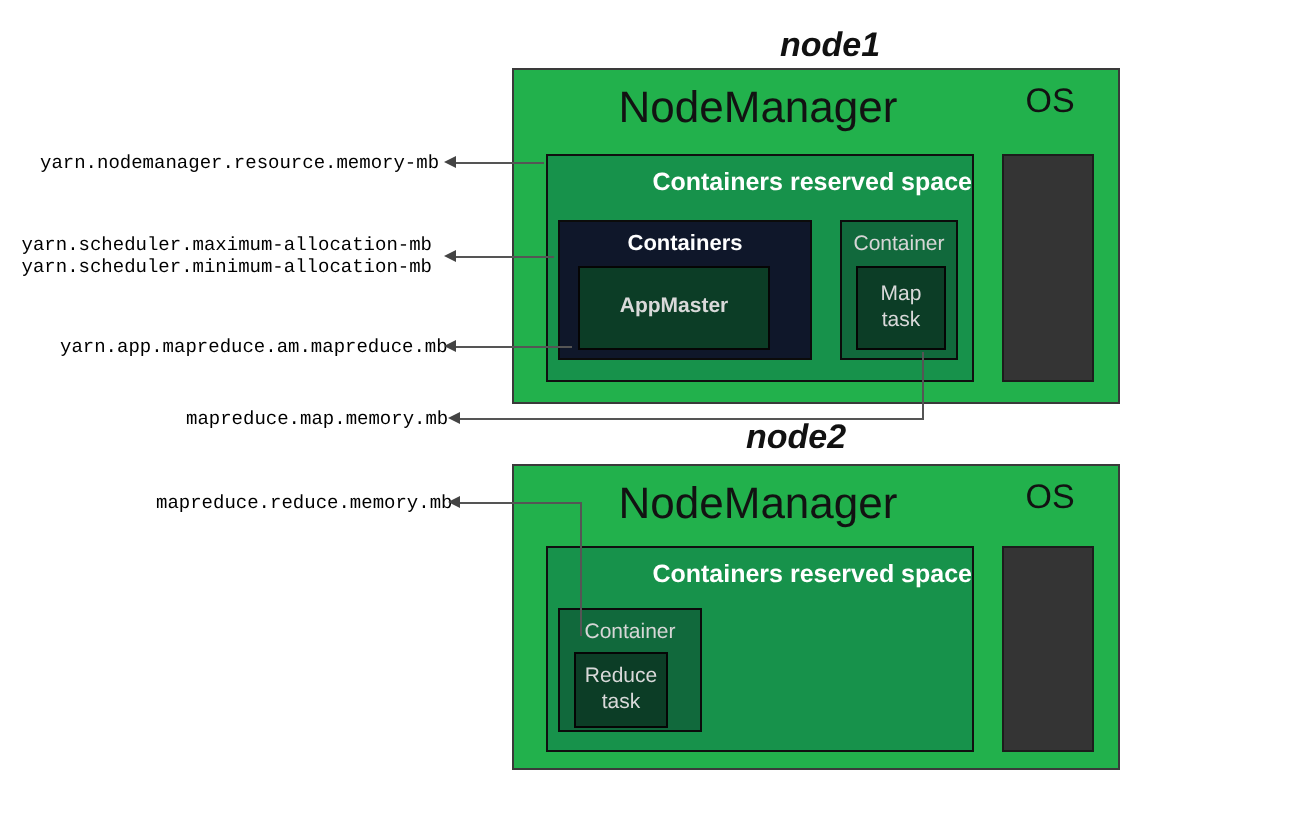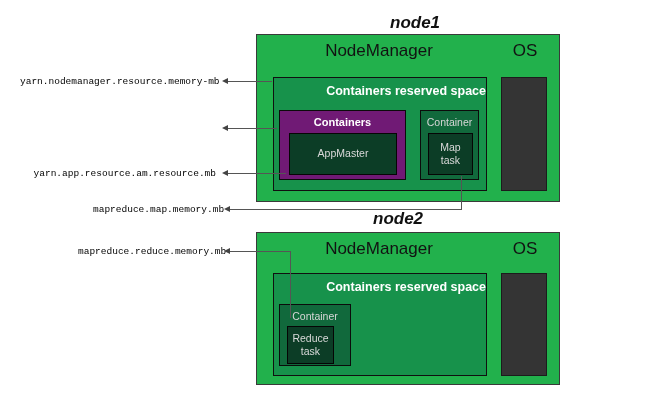--- a/index.html
+++ b/index.html
@@ -27,21 +27,21 @@
 
   
   .node-box{
     position:absolute;
     background:#22b14c;
     border:1px solid #3a3a3a;
     box-sizing:border-box;
   }
   .nm-label{
     position:absolute;
-    font-size:17px;
+    font-size:22px;
     color:#121212;
     font-family:"Liberation Sans", sans-serif;
     white-space:nowrap;
     text-align:center;
   }
   .os-label{
     position:absolute;
     font-size:17px;
     color:#121212;
     font-family:"Liberation Sans", sans-serif;
@@ -70,21 +70,21 @@
     font-weight:bold;
     color:#ffffff;
     text-align:right;
     font-family:"Liberation Sans", sans-serif;
     white-space:nowrap;
   }
 
   
   .containers-group{
     position:absolute;
-    background:#701a75;
+    background:#0f172a;
     border:1px solid #0b0b0b;
     box-sizing:border-box;
   }
   .containers-label{
     position:absolute;
     left:0;right:0;
     font-size:11px;
     font-weight:bold;
     color:#ffffff;
     text-align:center;
@@ -162,21 +162,21 @@
     <div class="nm-label" style="left:10px;top:6px;width:224px;">NodeManager</div>
     <div class="os-label" style="left:240px;top:6px;width:56px;">OS</div>
 
     <div class="os-slab" style="left:244px;top:42px;width:46px;height:114px;"></div>
 
     <div class="reserved" style="left:16px;top:42px;width:214px;height:114px;">
       <div class="reserved-label" style="top:6px;">Containers reserved space</div>
 
       <div class="containers-group" style="left:5px;top:32px;width:127px;height:70px;">
         <div class="containers-label" style="top:5px;">Containers</div>
-        <div class="task-box" style="left:9px;top:22px;width:108px;height:42px;">
+        <div class="task-box" style="left:9px;top:22px;width:96px;height:42px;font-weight:bold;">
           <span class="task-label">AppMaster</span>
         </div>
       </div>
 
       <div class="container-single" style="left:146px;top:32px;width:59px;height:70px;">
         <div class="container-label" style="top:5px;">Container</div>
         <div class="task-box" style="left:7px;top:22px;width:45px;height:42px;">
           <span class="task-label">Map
 task</span>
         </div>
@@ -203,24 +203,28 @@
 task</span>
         </div>
       </div>
     </div>
   </div>
 
   <div class="anno" style="left:20px;top:76px;width:196px;">yarn.nodemanager.resource.memory-mb</div>
   <div class="arrow-left" style="left:222px;top:78px;"></div>
   <div class="conn conn-h" style="left:228px;top:81px;width:44px;"></div>
 
+  <div class="anno" style="left:8px;top:117px;width:208px;">
+    <span class="l2">yarn.scheduler.maximum-allocation-mb</span>
+    <span class="l2">yarn.scheduler.minimum-allocation-mb</span>
+  </div>
   <div class="arrow-left" style="left:222px;top:125px;"></div>
   <div class="conn conn-h" style="left:228px;top:128px;width:49px;"></div>
 
-  <div class="anno" style="left:30px;top:168px;width:186px;">yarn.app.resource.am.resource.mb</div>
+  <div class="anno" style="left:30px;top:168px;width:186px;">yarn.app.mapreduce.am.mapreduce.mb</div>
   <div class="arrow-left" style="left:222px;top:170px;"></div>
   <div class="conn conn-h" style="left:228px;top:173px;width:58px;"></div>
 
   <div class="anno" style="left:93px;top:204px;width:125px;">mapreduce.map.memory.mb</div>
   <div class="arrow-left" style="left:224px;top:206px;"></div>
   <div class="conn conn-h" style="left:230px;top:209px;width:232px;"></div>
   <div class="conn conn-v" style="left:461px;top:176px;height:34px;"></div>
 
   <div class="anno" style="left:78px;top:246px;width:140px;">mapreduce.reduce.memory.mb</div>
   <div class="arrow-left" style="left:224px;top:248px;"></div>

